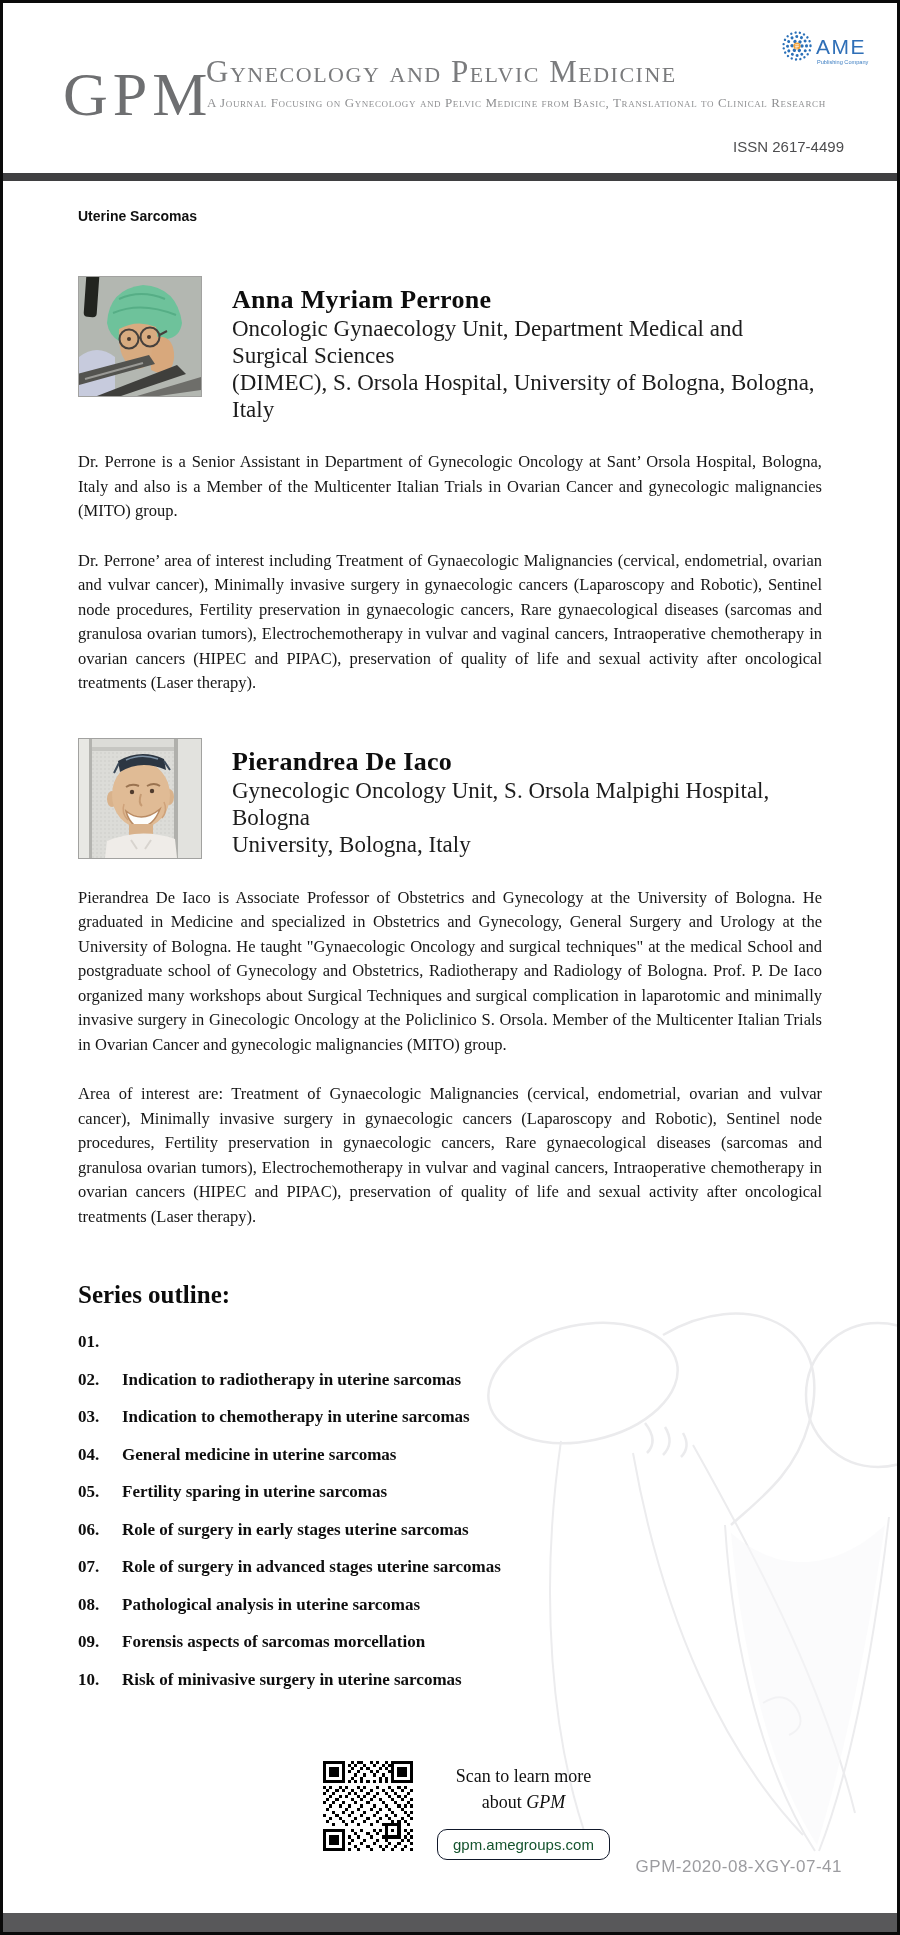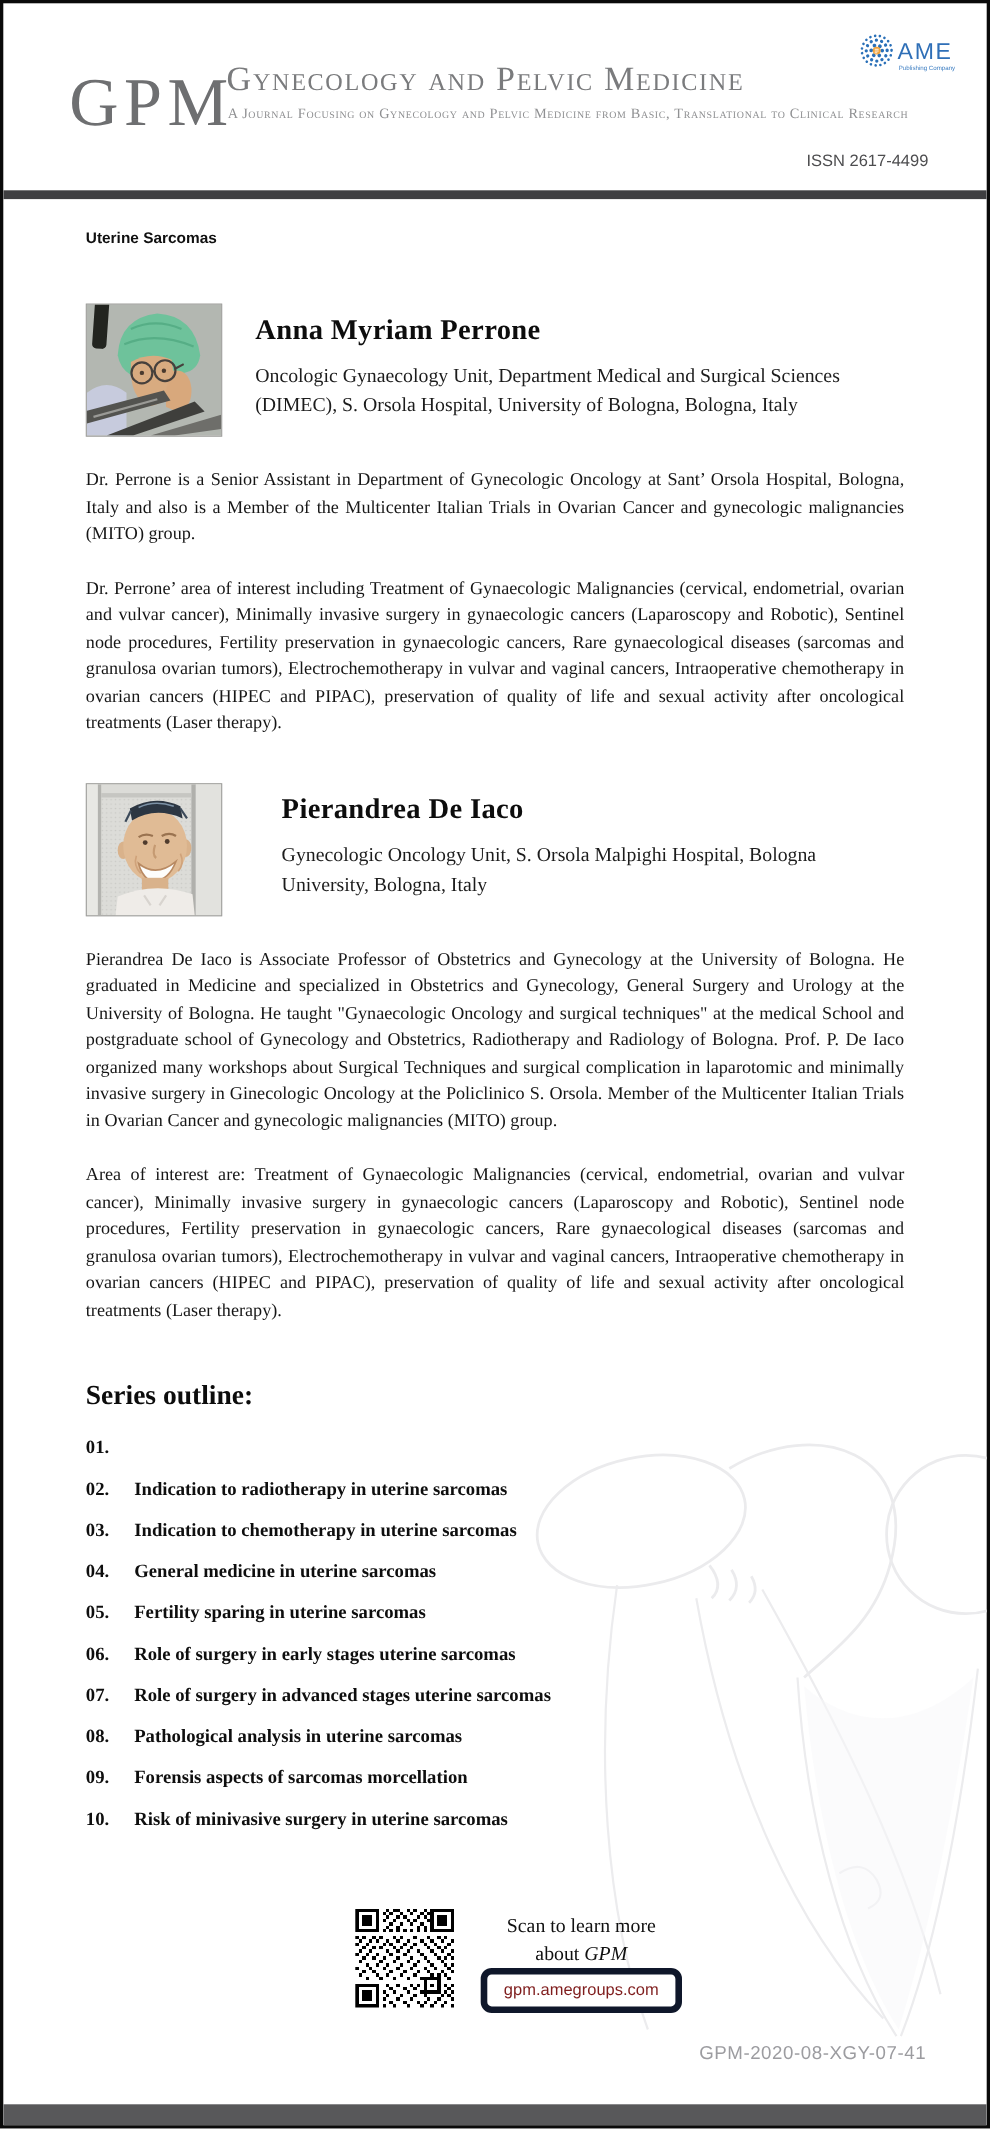--- a/index.html
+++ b/index.html
@@ -19,44 +19,44 @@
     font-size:15px;color:#4d4d4f;}
   .ame-logo{position:absolute;left:772px;top:20px;}
   .band{position:absolute;left:0;right:0;top:170px;height:8px;background:#3f3f41;}
   
   .watermark{position:absolute;left:330px;top:1270px;z-index:0;pointer-events:none;}
   
   .body-col{position:absolute;left:0;right:0;top:178px;padding:0 75px;z-index:1;}
   .eyebrow{margin-top:27px;font-family:"Liberation Sans",sans-serif;font-weight:bold;
     font-size:14px;color:#101010;}
   .profile{display:flex;margin-top:52px;}
-  .profile.second{margin-top:42px;gap:24px;}
+  .profile.second{margin-top:42px;}
   .photo{width:122px;height:119px;border:1px solid #a2a2a0;flex:0 0 auto;background:#cfcfcb;}
   .photo svg{display:block;}
   .profile-text{margin-left:30px;padding-top:9px;}
   .person-name{font-size:26px;font-weight:bold;color:#0d0d0d;letter-spacing:0.3px;line-height:30px;}
-  .affiliation{margin-top:13px;font-size:18px;line-height:27px;color:#1c1c1c;}
+  .affiliation{font-size:23px;line-height:27px;color:#1c1c1c;}
   .bio p{margin:0;font-size:16.5px;line-height:24.5px;text-align:justify;color:#161616;}
   .bio p.first{margin-top:27px;}
   .bio p + p{margin-top:25px;}
   .series-heading{margin-top:52px;font-size:25px;font-weight:bold;color:#0c0c0c;}
   .series-list{list-style:none;margin:22px 0 0 0;padding:0;}
   .series-list li{display:flex;font-size:17px;font-weight:bold;line-height:22px;
     margin-bottom:15.5px;color:#0e0e0e;}
   .series-list .num{width:33px;flex:0 0 auto;}
   .series-list .ttl{margin-left:11px;}
   
   .qr-row{display:flex;margin-top:70px;margin-left:245px;text-align:center;}
   .qr-box{width:90px;height:90px;flex:0 0 auto;}
   .qr-text{margin-left:24px;padding-top:2px;}
   .qr-line{font-size:18px;line-height:26px;color:#101010;}
   .qr-line em{font-style:italic;}
-  .site-btn{display:inline-block;padding:6px 15px;border:6px solid #0f172a;
+  .site-btn{display:inline-block;margin-top:14px;padding:6px 15px;border:1px solid #0f172a;
     border-radius:10px;background:#fff;font-family:"Liberation Sans",sans-serif;
-    font-size:15px;color:#7f1d1d;cursor:pointer;}
+    font-size:15px;color:#14532d;cursor:pointer;}
   
   .footer-code{position:absolute;right:55px;top:1854px;font-family:"Liberation Sans",sans-serif;
     font-size:17px;color:#9c9ca0;letter-spacing:0.5px;z-index:1;}
   .bottom-bar{position:absolute;left:0;right:0;bottom:0;height:19px;background:#58585a;z-index:2;}
 </style>
 </head>
 <body>
 
 <div class="page">
 

